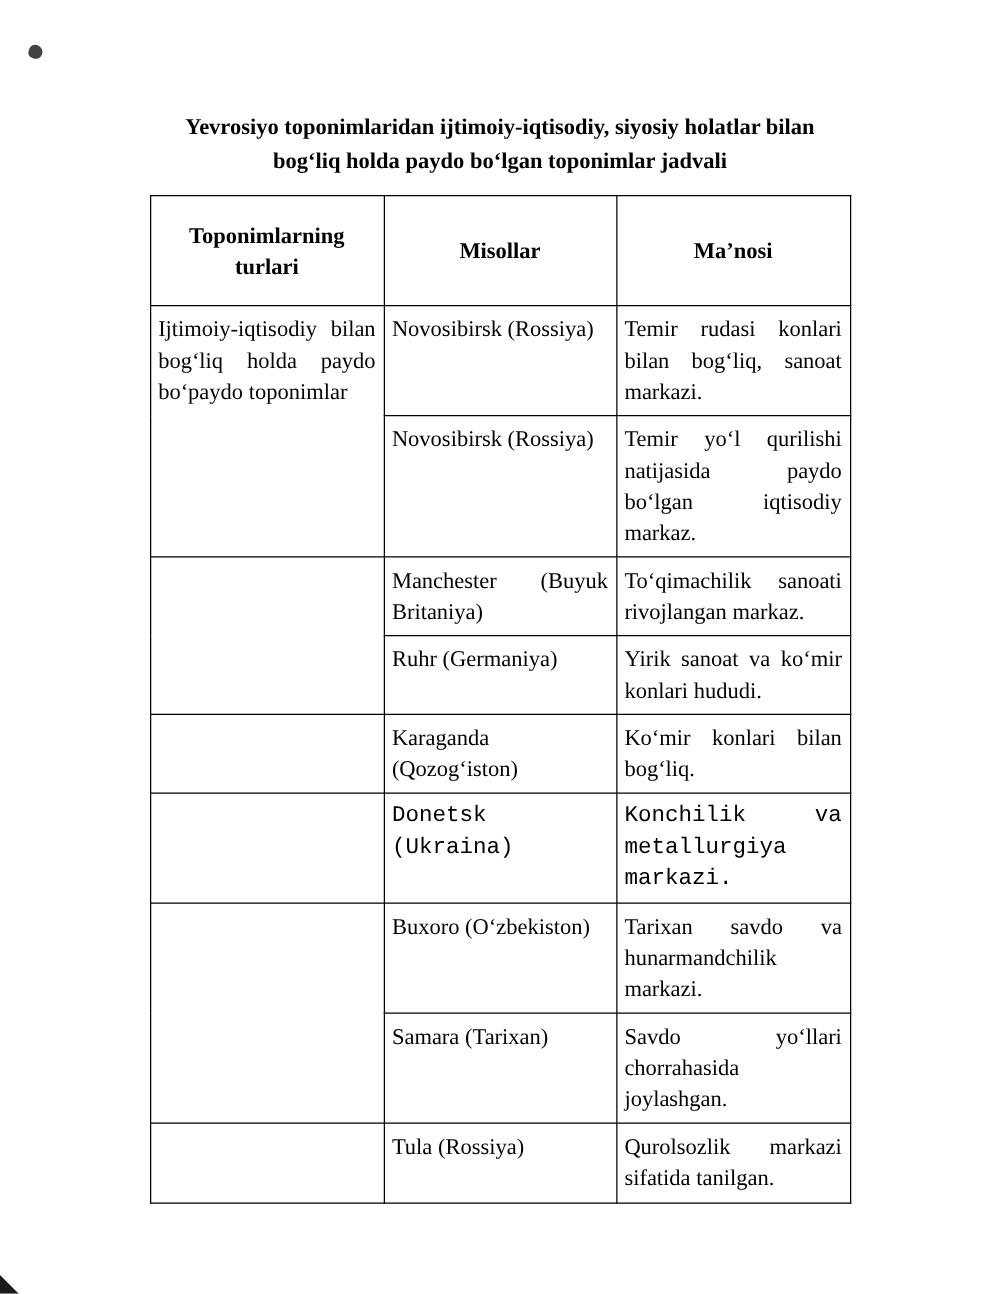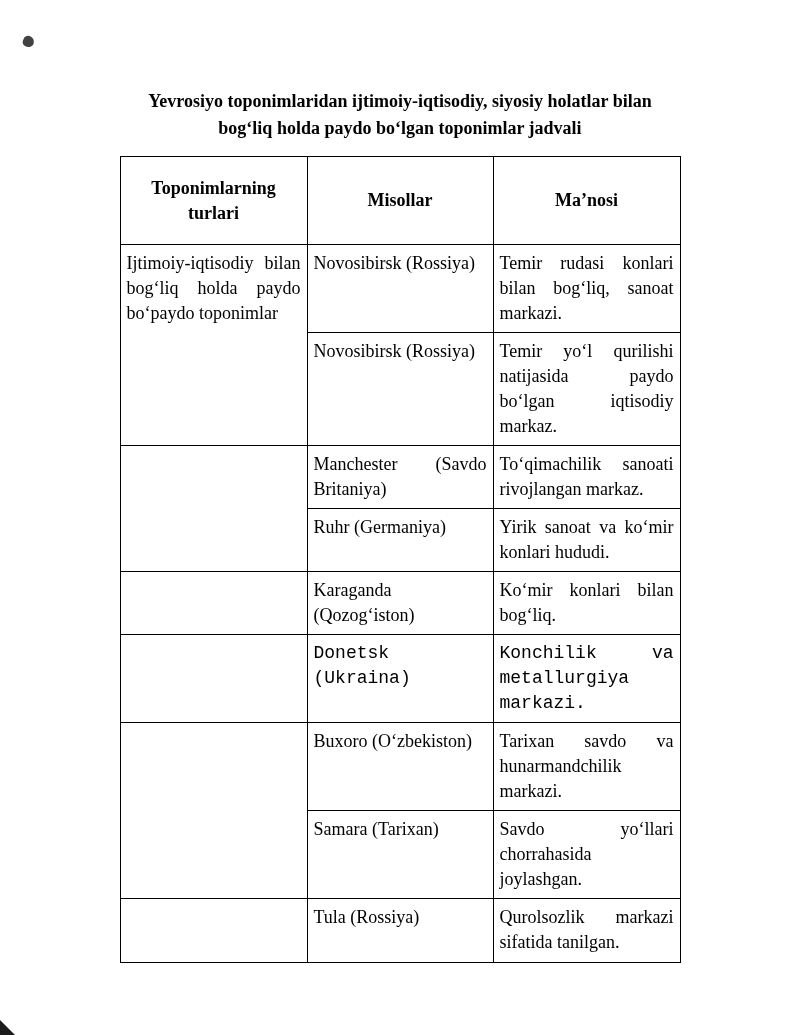--- a/index.html
+++ b/index.html
@@ -103,21 +103,21 @@
         <td class="cell-justify">Temir rudasi konlari bilan bog‘liq, sanoat markazi.</td>
       </tr>
 
       <tr class="r2">
         <td class="cell-example">Novosibirsk (Rossiya)</td>
         <td class="cell-justify">Temir yo‘l qurilishi natijasida paydo bo‘lgan iqtisodiy markaz.</td>
       </tr>
 
       <tr class="r3">
         <td class="cell-empty" rowspan="2"></td>
-        <td class="cell-example">Manchester (Savdo Britaniya)</td>
+        <td class="cell-example">Manchester (Buyuk Britaniya)</td>
         <td class="cell-justify">To‘qimachilik sanoati rivojlangan markaz.</td>
       </tr>
 
       <tr class="r4">
         <td class="cell-example">Ruhr (Germaniya)</td>
         <td class="cell-justify">Yirik sanoat va ko‘mir konlari hududi.</td>
       </tr>
 
       <tr class="r5">
         <td class="cell-empty"></td>

